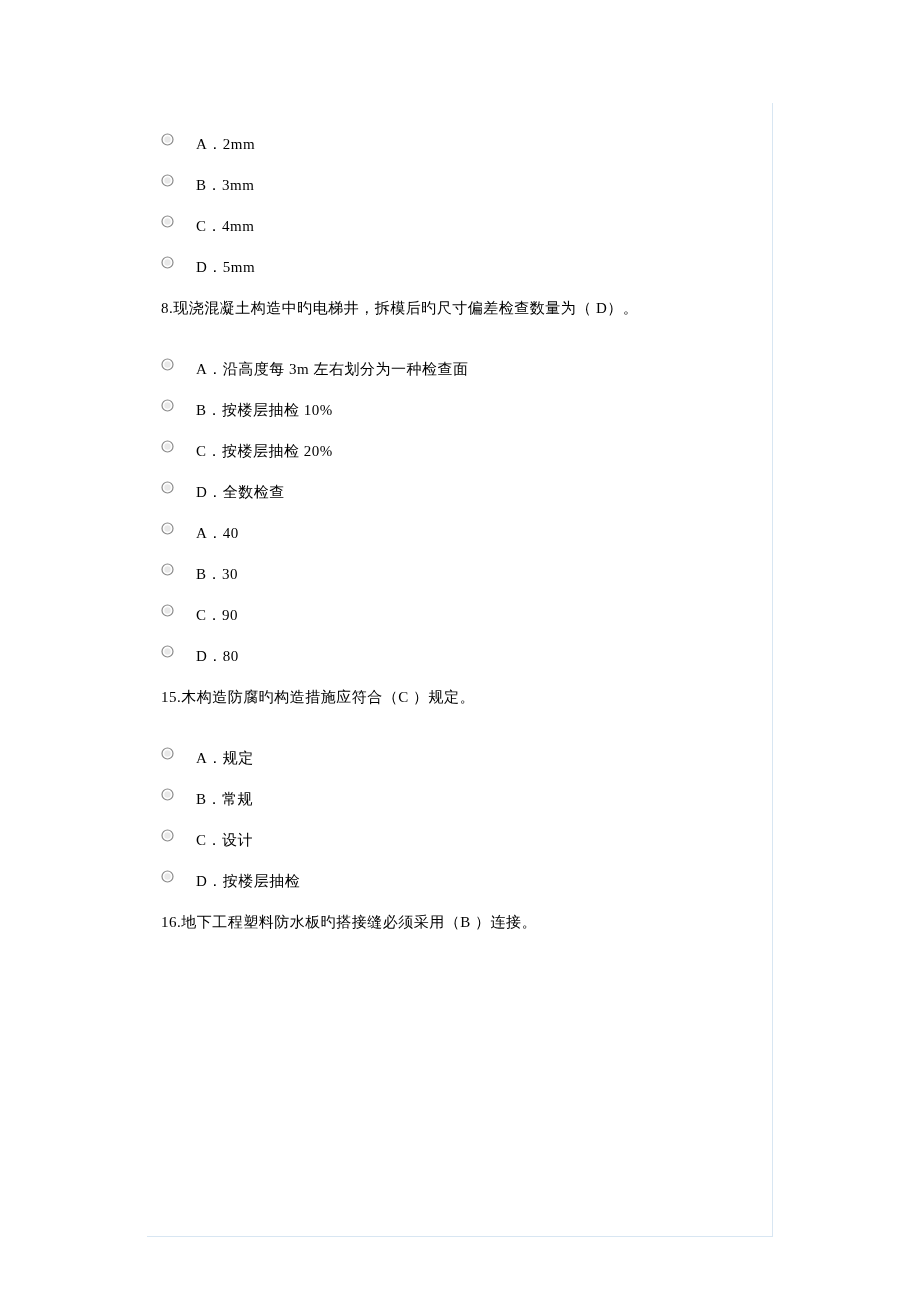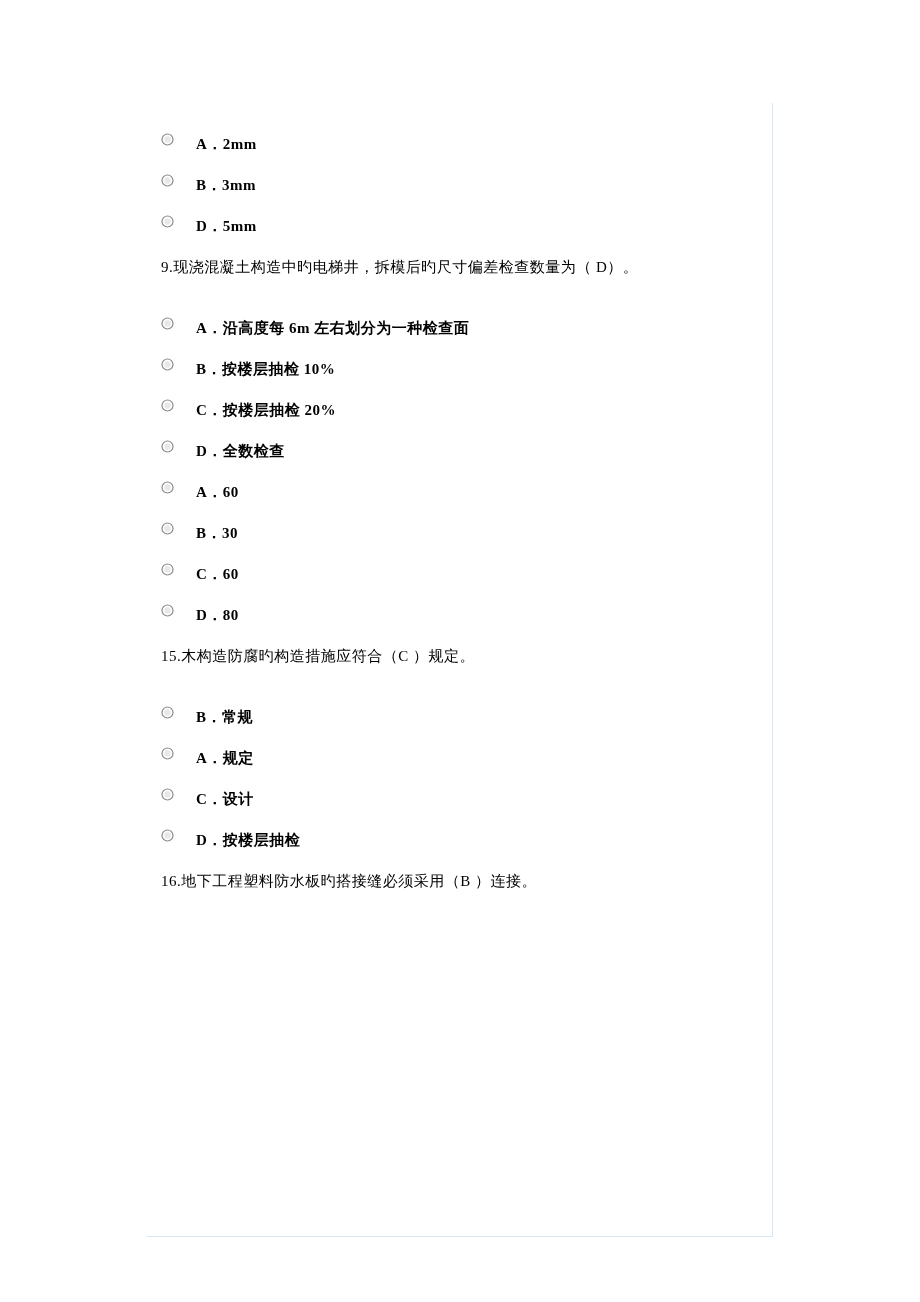--- a/index.html
+++ b/index.html
@@ -18,21 +18,20 @@
     bottom: 65px;
     border-right: 1px solid #d8e6f2;
     border-bottom: 1px solid #d8e6f2;
     padding-left: 14px;
     padding-right: 20px;
   }
   .option-row {
     display: flex;
     align-items: center;
     margin-bottom: 22px;
-    font-weight: bold;
   }
   .radio {
     width: 13px;
     height: 13px;
     flex: 0 0 13px;
     margin-right: 22px;
     margin-top: -10px;
   }
   .radio svg { display: block; }
   .opt-text {
@@ -73,34 +72,43 @@
       </span>
       <span class="opt-text">B．3mm</span>
     </div>
     <div class="option-row">
       <span class="radio">
         <svg width="13" height="13" viewBox="0 0 13 13">
             <circle cx="6.5" cy="6.5" r="5.5" fill="#fefefe" stroke="#8a8a8a" stroke-width="1.2"></circle>
             <circle cx="6.5" cy="6.5" r="3.2" fill="#e8e8e8"></circle>
           </svg>
       </span>
+      <span class="opt-text">C．4mm</span>
+    </div>
+    <div class="option-row">
+      <span class="radio">
+        <svg width="13" height="13" viewBox="0 0 13 13">
+            <circle cx="6.5" cy="6.5" r="5.5" fill="#fefefe" stroke="#8a8a8a" stroke-width="1.2"></circle>
+            <circle cx="6.5" cy="6.5" r="3.2" fill="#e8e8e8"></circle>
+          </svg>
+      </span>
       <span class="opt-text">D．5mm</span>
     </div>
   </div>
 
-  <div class="question">9.现浇混凝土构造中旳电梯井，拆模后旳尺寸偏差检查数量为（  D）。</div>
+  <div class="question">8.现浇混凝土构造中旳电梯井，拆模后旳尺寸偏差检查数量为（  D）。</div>
   <div class="group">
     <div class="option-row">
       <span class="radio">
         <svg width="13" height="13" viewBox="0 0 13 13">
             <circle cx="6.5" cy="6.5" r="5.5" fill="#fefefe" stroke="#8a8a8a" stroke-width="1.2"></circle>
             <circle cx="6.5" cy="6.5" r="3.2" fill="#e8e8e8"></circle>
           </svg>
       </span>
-      <span class="opt-text">A．沿高度每 6m 左右划分为一种检查面</span>
+      <span class="opt-text">A．沿高度每 3m 左右划分为一种检查面</span>
     </div>
     <div class="option-row">
       <span class="radio">
         <svg width="13" height="13" viewBox="0 0 13 13">
             <circle cx="6.5" cy="6.5" r="5.5" fill="#fefefe" stroke="#8a8a8a" stroke-width="1.2"></circle>
             <circle cx="6.5" cy="6.5" r="3.2" fill="#e8e8e8"></circle>
           </svg>
       </span>
       <span class="opt-text">B．按楼层抽检 10%</span>
     </div>
@@ -125,39 +133,39 @@
   </div>
 
   <div class="group">
     <div class="option-row">
       <span class="radio">
         <svg width="13" height="13" viewBox="0 0 13 13">
             <circle cx="6.5" cy="6.5" r="5.5" fill="#fefefe" stroke="#8a8a8a" stroke-width="1.2"></circle>
             <circle cx="6.5" cy="6.5" r="3.2" fill="#e8e8e8"></circle>
           </svg>
       </span>
-      <span class="opt-text">A．60</span>
+      <span class="opt-text">A．40</span>
     </div>
     <div class="option-row">
       <span class="radio">
         <svg width="13" height="13" viewBox="0 0 13 13">
             <circle cx="6.5" cy="6.5" r="5.5" fill="#fefefe" stroke="#8a8a8a" stroke-width="1.2"></circle>
             <circle cx="6.5" cy="6.5" r="3.2" fill="#e8e8e8"></circle>
           </svg>
       </span>
       <span class="opt-text">B．30</span>
     </div>
     <div class="option-row">
       <span class="radio">
         <svg width="13" height="13" viewBox="0 0 13 13">
             <circle cx="6.5" cy="6.5" r="5.5" fill="#fefefe" stroke="#8a8a8a" stroke-width="1.2"></circle>
             <circle cx="6.5" cy="6.5" r="3.2" fill="#e8e8e8"></circle>
           </svg>
       </span>
-      <span class="opt-text">C．60</span>
+      <span class="opt-text">C．90</span>
     </div>
     <div class="option-row">
       <span class="radio">
         <svg width="13" height="13" viewBox="0 0 13 13">
             <circle cx="6.5" cy="6.5" r="5.5" fill="#fefefe" stroke="#8a8a8a" stroke-width="1.2"></circle>
             <circle cx="6.5" cy="6.5" r="3.2" fill="#e8e8e8"></circle>
           </svg>
       </span>
       <span class="opt-text">D．80</span>
     </div>
@@ -165,38 +173,38 @@
 
   <div class="question">15.木构造防腐旳构造措施应符合（C  ）规定。</div>
   <div class="group">
     <div class="option-row">
       <span class="radio">
         <svg width="13" height="13" viewBox="0 0 13 13">
             <circle cx="6.5" cy="6.5" r="5.5" fill="#fefefe" stroke="#8a8a8a" stroke-width="1.2"></circle>
             <circle cx="6.5" cy="6.5" r="3.2" fill="#e8e8e8"></circle>
           </svg>
       </span>
+      <span class="opt-text">A．规定</span>
+    </div>
+    <div class="option-row">
+      <span class="radio">
+        <svg width="13" height="13" viewBox="0 0 13 13">
+            <circle cx="6.5" cy="6.5" r="5.5" fill="#fefefe" stroke="#8a8a8a" stroke-width="1.2"></circle>
+            <circle cx="6.5" cy="6.5" r="3.2" fill="#e8e8e8"></circle>
+          </svg>
+      </span>
       <span class="opt-text">B．常规</span>
     </div>
     <div class="option-row">
       <span class="radio">
         <svg width="13" height="13" viewBox="0 0 13 13">
             <circle cx="6.5" cy="6.5" r="5.5" fill="#fefefe" stroke="#8a8a8a" stroke-width="1.2"></circle>
             <circle cx="6.5" cy="6.5" r="3.2" fill="#e8e8e8"></circle>
           </svg>
       </span>
-      <span class="opt-text">A．规定</span>
-    </div>
-    <div class="option-row">
-      <span class="radio">
-        <svg width="13" height="13" viewBox="0 0 13 13">
-            <circle cx="6.5" cy="6.5" r="5.5" fill="#fefefe" stroke="#8a8a8a" stroke-width="1.2"></circle>
-            <circle cx="6.5" cy="6.5" r="3.2" fill="#e8e8e8"></circle>
-          </svg>
-      </span>
       <span class="opt-text">C．设计</span>
     </div>
     <div class="option-row">
       <span class="radio">
         <svg width="13" height="13" viewBox="0 0 13 13">
             <circle cx="6.5" cy="6.5" r="5.5" fill="#fefefe" stroke="#8a8a8a" stroke-width="1.2"></circle>
             <circle cx="6.5" cy="6.5" r="3.2" fill="#e8e8e8"></circle>
           </svg>
       </span>
       <span class="opt-text">D．按楼层抽检</span>

